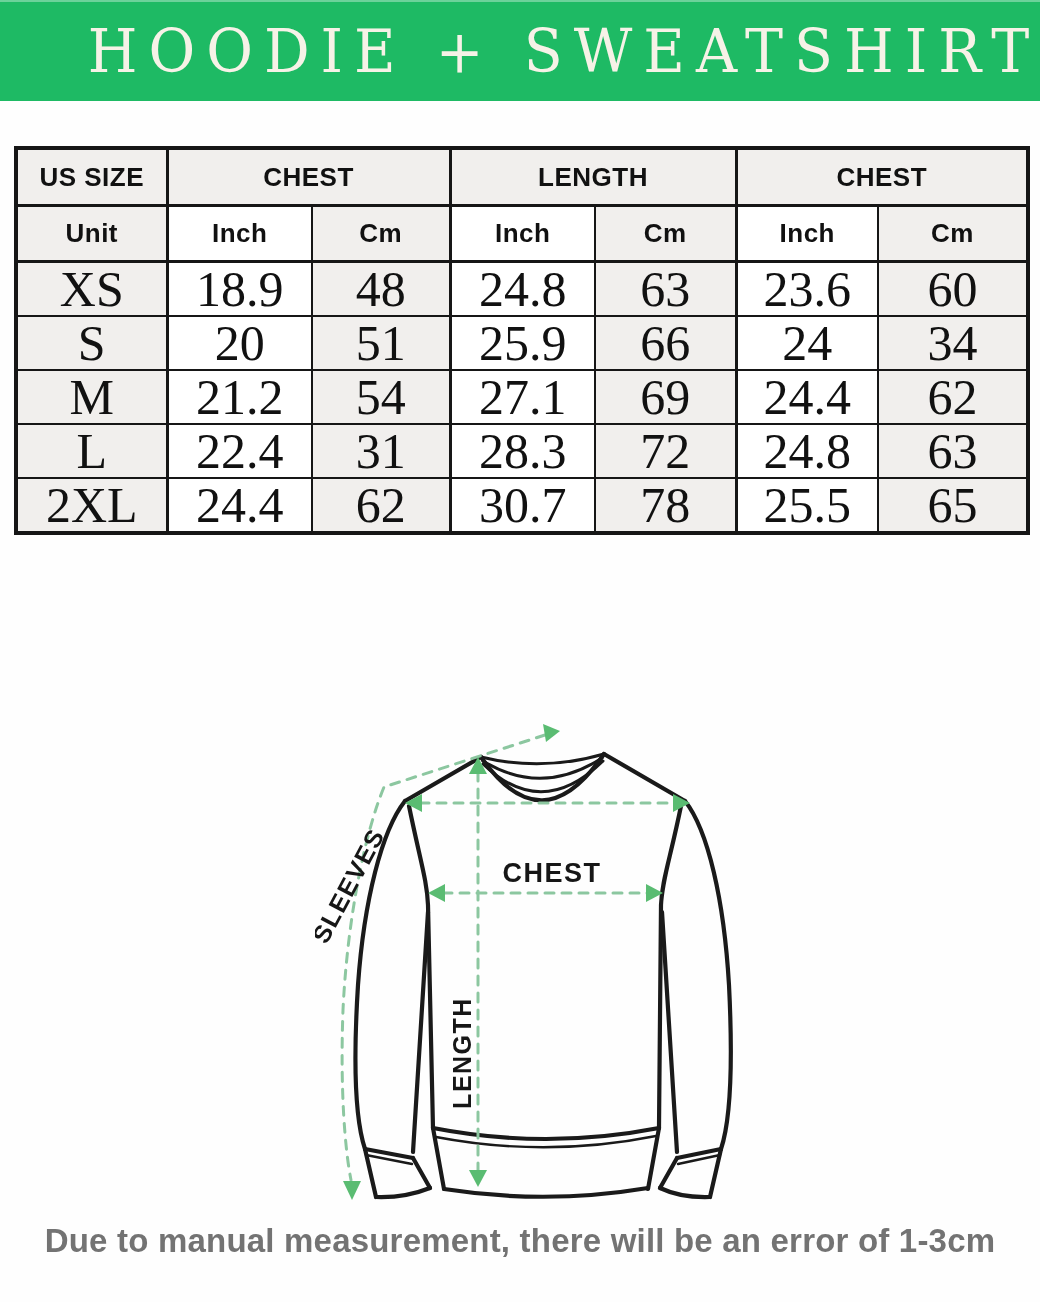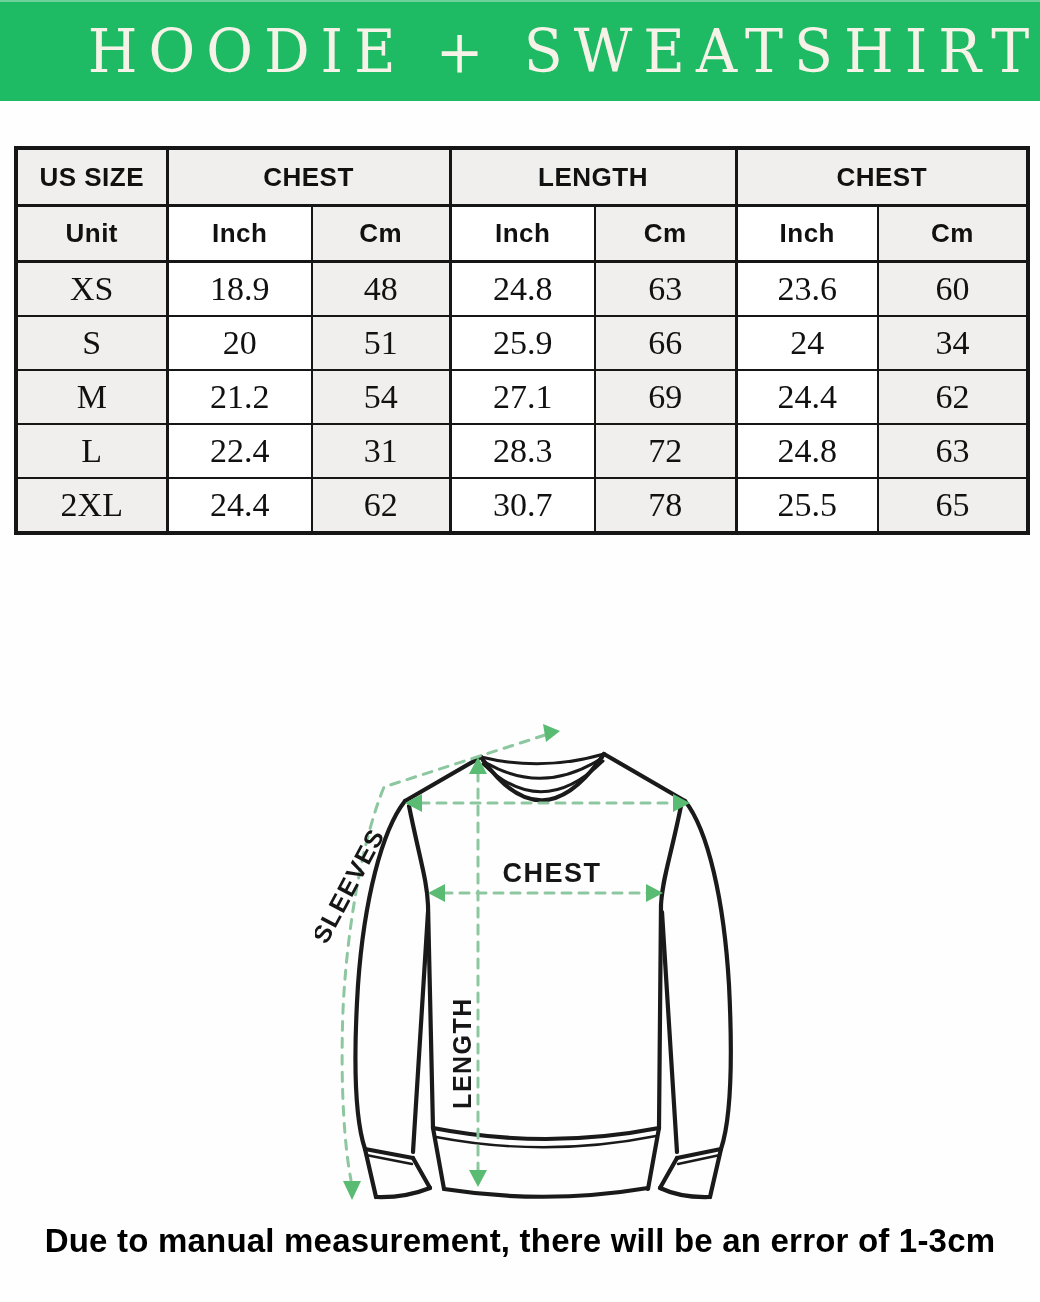--- a/index.html
+++ b/index.html
@@ -34,21 +34,21 @@
   .size-chart .grp { border-left:3px solid #161616; }
   .size-chart tr.hdr1 th { height:54px; border-bottom:3px solid #161616; }
   .size-chart tr.hdr2 th { height:53px; border-bottom:3px solid #161616; }
   .size-chart tr.drow td { height:52px; }
   .hcell {
     font-family:"Liberation Sans",sans-serif; font-weight:700;
     font-size:26px; letter-spacing:0.5px;
   }
   .num {
     font-family:"Liberation Serif","DejaVu Serif",serif;
-    font-size:34px; line-height:1;
+    font-size:50px; line-height:1;
   }
   .bg-gray { background:#f1efed; }
   .bg-white { background:#ffffff; }
 
   
   .diagram { position:absolute; left:315px; top:698px; }
   .garment { stroke:#1a1a1a; fill:none; stroke-linecap:round; stroke-linejoin:round; }
   .g4 { stroke-width:4.2px; }
   .g3 { stroke-width:3px; }
   .g2 { stroke-width:2.4px; }
@@ -56,21 +56,21 @@
   .arrow { fill:#5abc72; stroke:none; }
   .dlabel {
     font-family:"Liberation Sans",sans-serif; font-weight:700; fill:#161616;
     letter-spacing:1.5px;
   }
 
   
   .footnote {
     position:absolute; left:0; top:1222px; width:1040px; text-align:center;
     font-family:"Liberation Sans",sans-serif; font-weight:700; font-size:33px;
-    color:#000000; letter-spacing:0.2px;
+    color:#737373; letter-spacing:0.2px;
   }
 </style>
 </head>
 <body>
 
 <div id="stage">
 
   <div class="banner">
     <div class="banner-title">HOODIE + SWEATSHIRT</div>
   </div>

